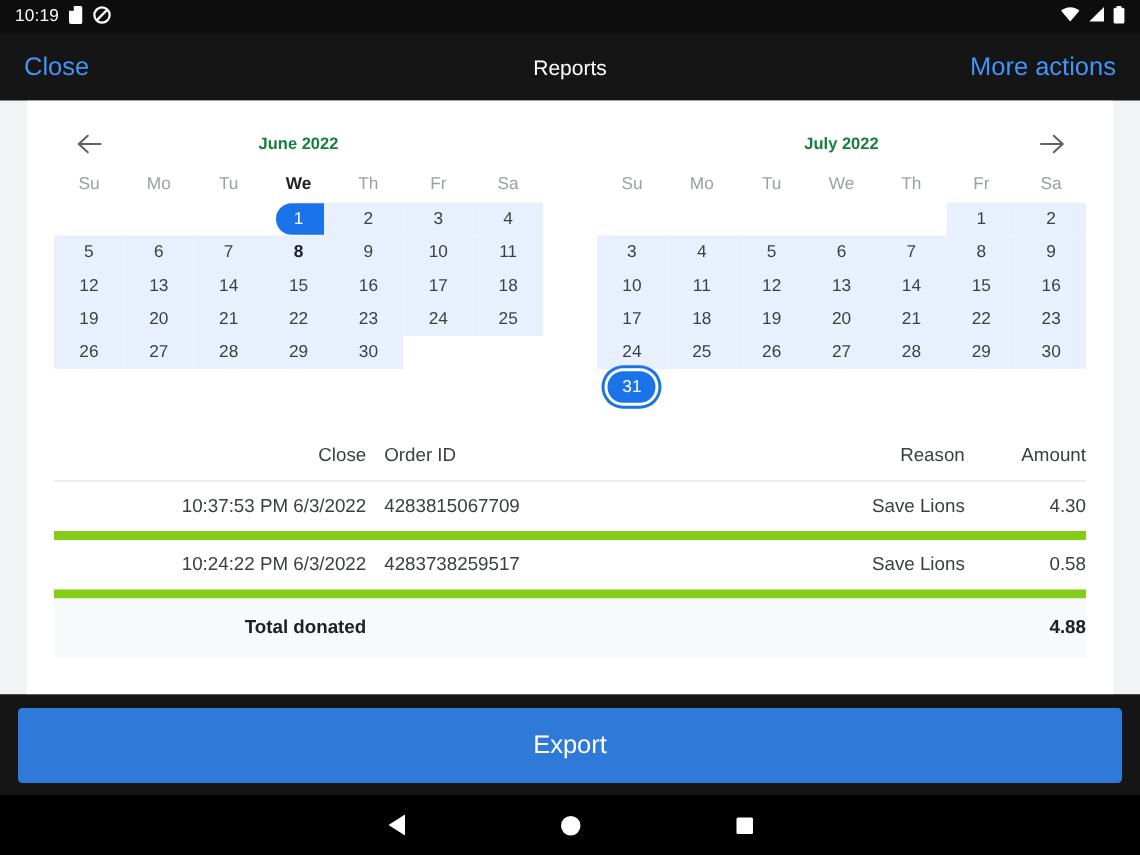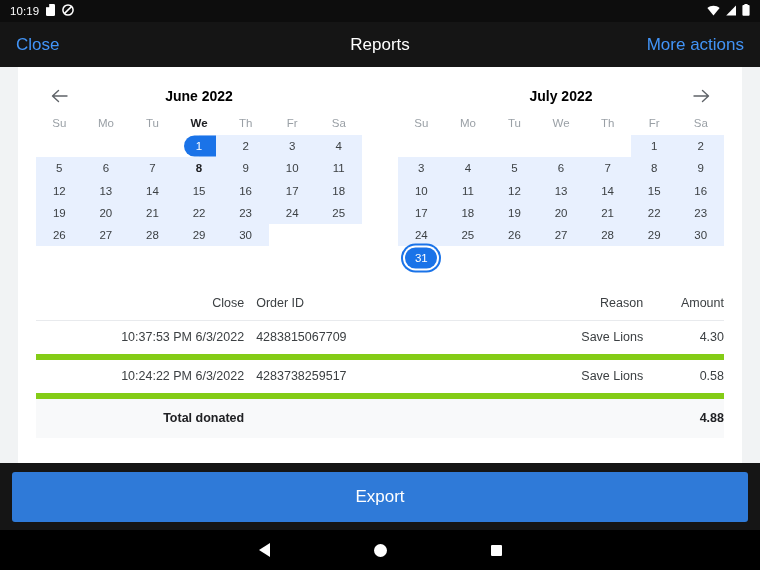--- a/index.html
+++ b/index.html
@@ -24,42 +24,42 @@
   .icn { display:inline-block; }
 
   
   .appbar {
     height:45px; background:#151515;
     display:flex; align-items:center; position:relative; padding:0 16px;
   }
   .appbar .act { color:#4294f7; font-size:17px; }
   .appbar .title {
     position:absolute; left:0; right:0; text-align:center;
-    color:#fff; font-size:17px; pointer-events:none;
+    color:#fff; font-size:14px; pointer-events:none;
   }
   .appbar .right { margin-left:auto; }
 
   
   .scroll-area {
     position:absolute; left:0; right:0; top:67px; bottom:107px;
     background:#f1f3f4; overflow:hidden;
   }
   .card {
     position:absolute; left:18px; right:18px; top:0; bottom:0;
     background:#fff;
   }
 
   
   .cal-wrap { display:flex; padding:14px 0 0 0; }
   .cal { width:50%; position:relative; }
   .cal-head {
     height:30px; display:flex; align-items:center; justify-content:center;
     position:relative;
   }
-  .cal-head .mlabel { font-size:14px; font-weight:bold; color:#000000; }
+  .cal-head .mlabel { font-size:11px; font-weight:bold; color:#15803d; }
   .navbtn {
     position:absolute; top:50%; transform:translateY(-50%);
     width:26px; height:26px; display:flex; align-items:center; justify-content:center;
     color:#5f6368;
   }
   .navbtn.prev { left:28px; }
   .navbtn.next { right:28px; }
 
   .grid { padding:0 18px; }
   .row { display:flex; }

